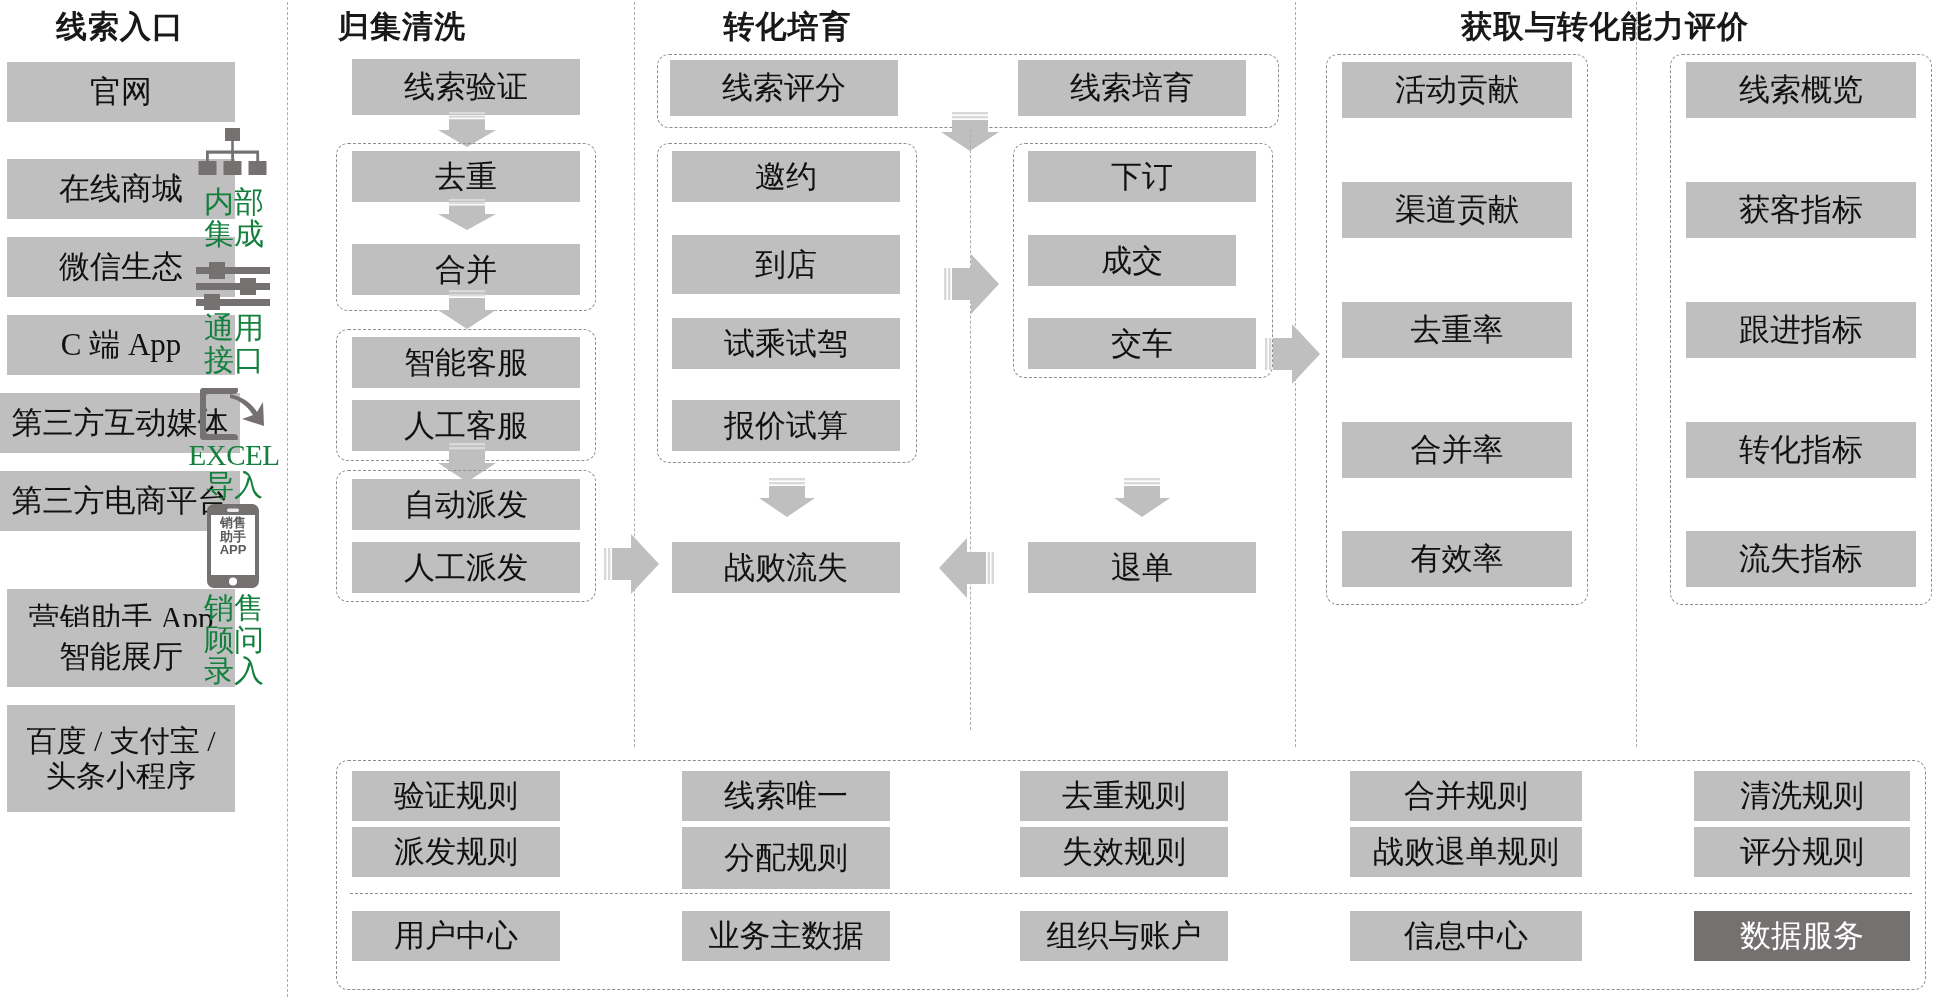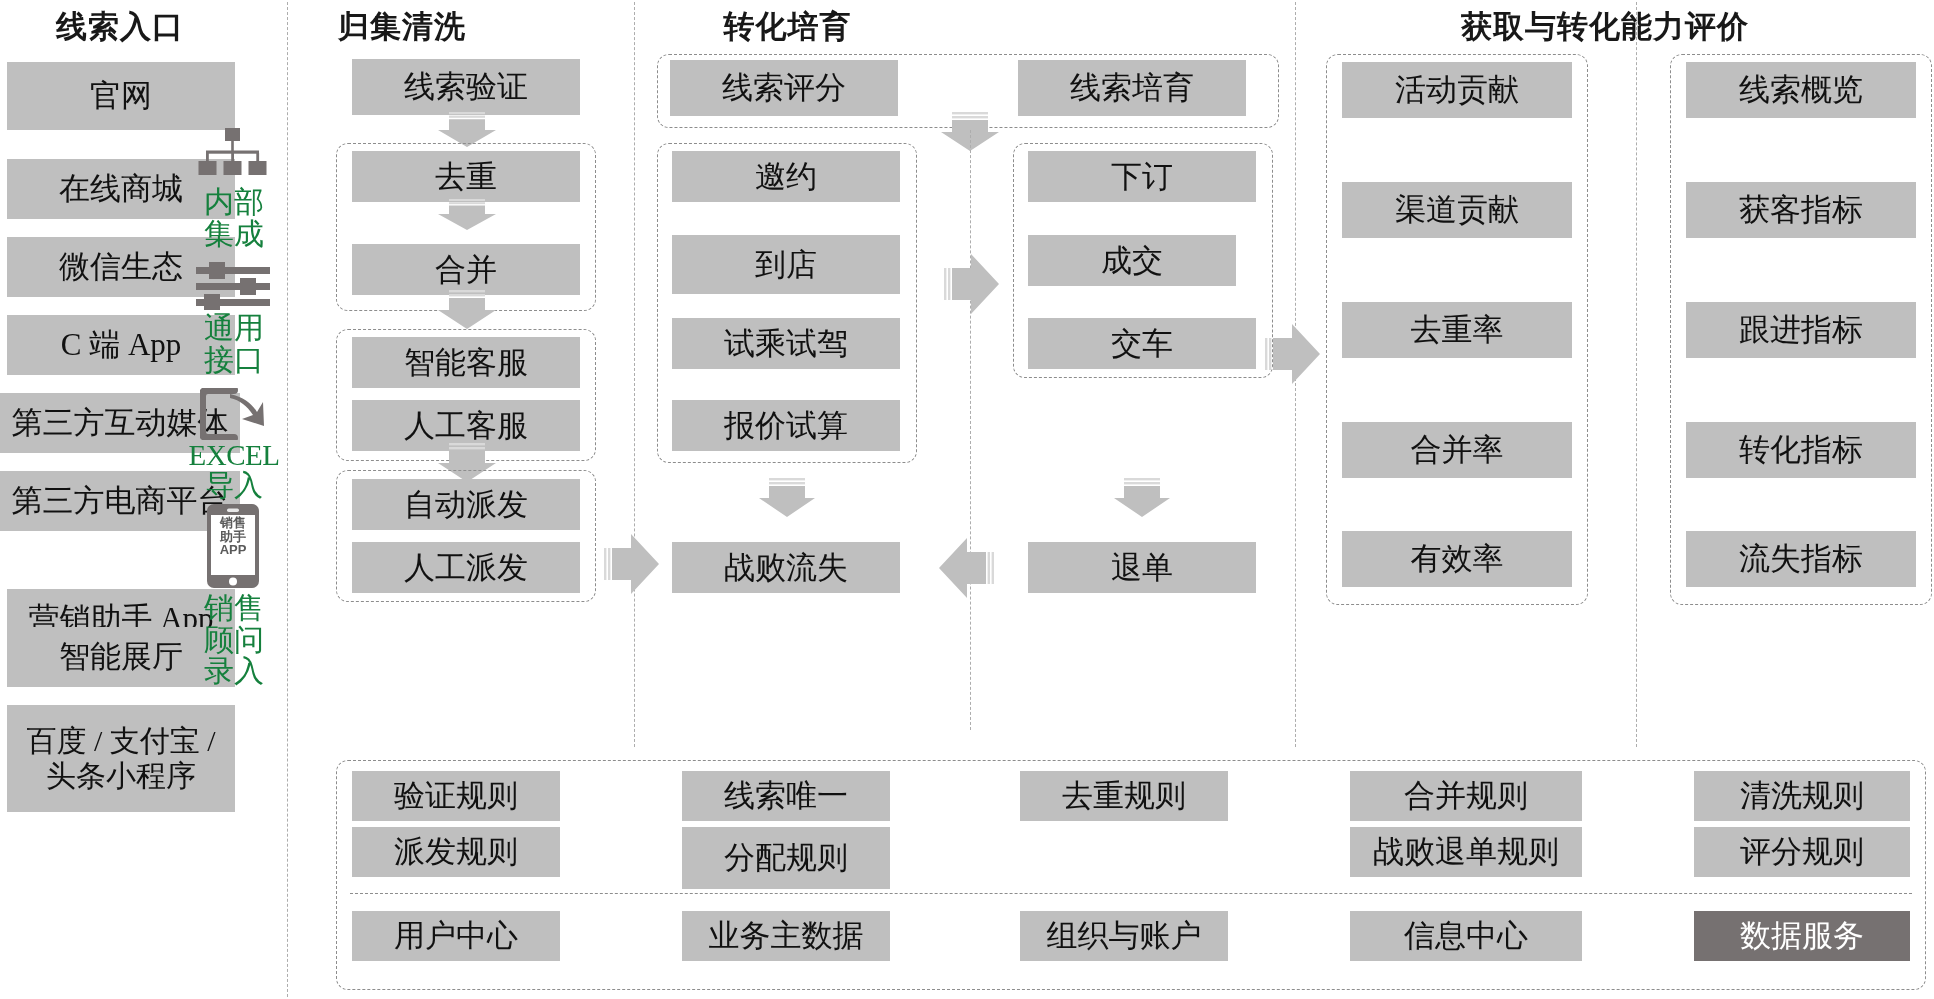--- a/index.html
+++ b/index.html
@@ -73,21 +73,21 @@
 
   <div class="abs col-title" style="left:0px;top:6px;width:240px;">线索入口</div>
   <div class="abs col-title" style="left:272px;top:6px;width:260px;">归集清洗</div>
   <div class="abs col-title" style="left:535px;top:6px;width:505px;">转化培育</div>
   <div class="abs col-title" style="left:1355px;top:6px;width:500px;">获取与转化能力评价</div>
 
   <div class="abs vdiv" style="left:287px;top:2px;height:995px;"></div>
   <div class="abs vdiv" style="left:634px;top:2px;height:745px;"></div>
   <div class="abs vdiv" style="left:1295px;top:2px;height:745px;"></div>
 
-  <div class="abs gbox" style="left:7px;top:62px;width:228px;height:68px;">官网</div>
+  <div class="abs gbox" style="left:7px;top:62px;width:228px;height:60px;">官网</div>
   <div class="abs gbox" style="left:7px;top:159px;width:228px;height:60px;">在线商城</div>
   <div class="abs gbox" style="left:7px;top:237px;width:228px;height:60px;">微信生态</div>
   <div class="abs gbox" style="left:7px;top:315px;width:228px;height:60px;">C 端 App</div>
   <div class="abs gbox" style="left:0px;top:393px;width:240px;height:60px;">第三方互动媒体</div>
   <div class="abs gbox" style="left:0px;top:471px;width:240px;height:60px;">第三方电商平台</div>
   <div class="abs gbox" style="left:7px;top:549px;width:228px;height:60px;margin-top:40px;">营销助手 App</div>
   <div class="abs gbox" style="left:7px;top:627px;width:228px;height:60px;">智能展厅</div>
   <div class="abs gbox two-line" style="left:7px;top:705px;width:228px;height:107px;white-space:pre-line;">百度 / 支付宝 /
 头条小程序</div>
 
@@ -283,20 +283,21 @@
   <div class="abs dashgroup" style="left:336px;top:760px;width:1590px;height:230px;"></div>
 
   <div class="abs gbox" style="left:352px;top:771px;width:208px;height:50px;">验证规则</div>
   <div class="abs gbox" style="left:682px;top:771px;width:208px;height:50px;">线索唯一</div>
   <div class="abs gbox" style="left:1020px;top:771px;width:208px;height:50px;">去重规则</div>
   <div class="abs gbox" style="left:1350px;top:771px;width:232px;height:50px;">合并规则</div>
   <div class="abs gbox" style="left:1694px;top:771px;width:216px;height:50px;">清洗规则</div>
 
   <div class="abs gbox" style="left:352px;top:827px;width:208px;height:50px;">派发规则</div>
   <div class="abs gbox" style="left:682px;top:827px;width:208px;height:62px;">分配规则</div>
+  <div class="abs gbox" style="left:1020px;top:827px;width:208px;height:50px;">失效规则</div>
   <div class="abs gbox" style="left:1350px;top:827px;width:232px;height:50px;">战败退单规则</div>
   <div class="abs gbox" style="left:1694px;top:827px;width:216px;height:50px;">评分规则</div>
 
   <div class="abs hdiv" style="left:350px;top:893px;width:1562px;"></div>
 
   <div class="abs gbox" style="left:352px;top:911px;width:208px;height:50px;">用户中心</div>
   <div class="abs gbox" style="left:682px;top:911px;width:208px;height:50px;">业务主数据</div>
   <div class="abs gbox" style="left:1020px;top:911px;width:208px;height:50px;">组织与账户</div>
   <div class="abs gbox dark" style="left:1694px;top:911px;width:216px;height:50px;">数据服务</div>
   <div class="abs gbox" style="left:1350px;top:911px;width:232px;height:50px;">信息中心</div>

